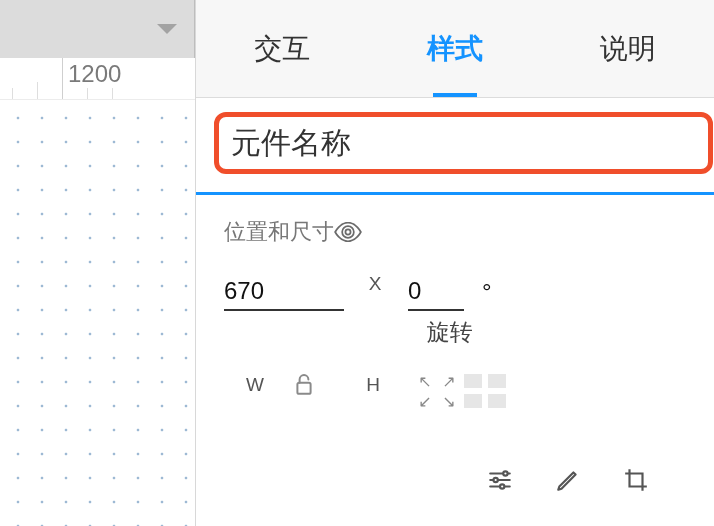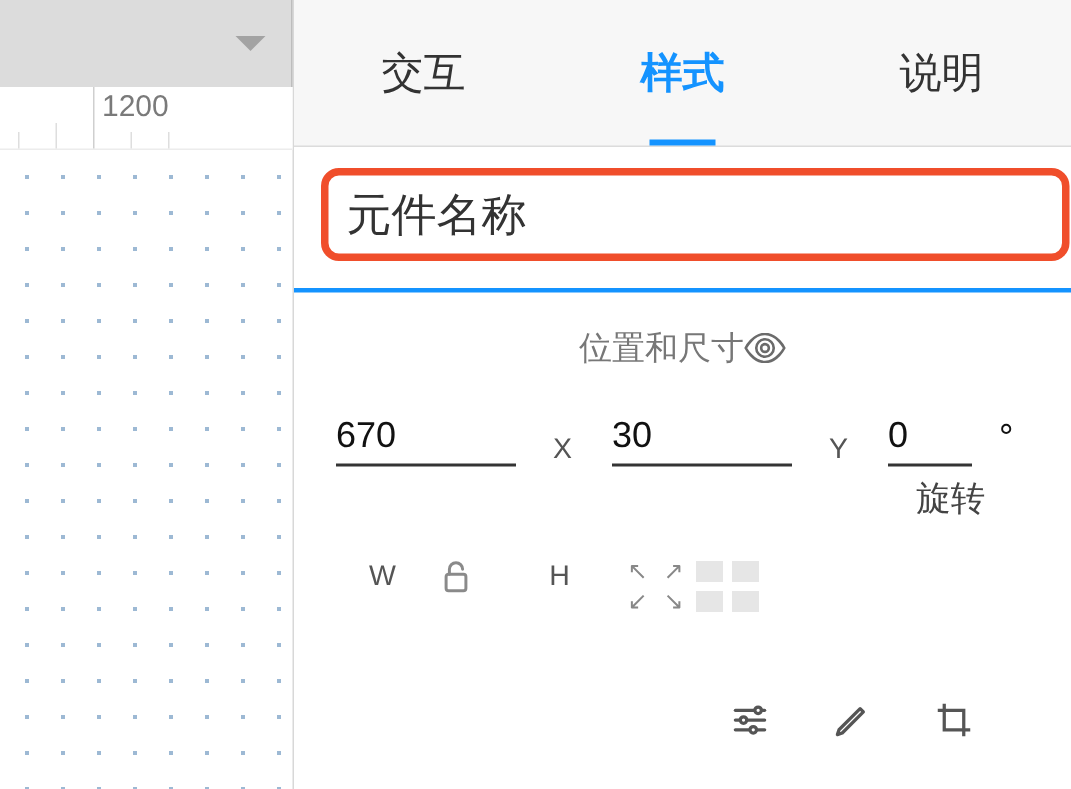--- a/index.html
+++ b/index.html
@@ -10,21 +10,21 @@
 
 .canvas-area { width: 196px; position: relative; border-right: 1px solid #d8d8d8; }
 .toolbar-strip { height: 58px; background: #dcdcdc; position: relative; }
 .toolbar-strip::before { content: ""; position: absolute; right: 0; top: 0; bottom: 0; width: 1px; background: #bdbdbd; }
 .dropdown-caret { position: absolute; right: 18px; top: 50%; transform: translateY(-50%); width: 0; height: 0; border-left: 10px solid transparent; border-right: 10px solid transparent; border-top: 10px solid #a3a3a3; cursor: pointer; }
 
 .ruler { height: 42px; background: #fff; position: relative; border-bottom: 1px solid #ececec; overflow: hidden; }
 .ruler-tick-major { position: absolute; top: 0; width: 1px; height: 42px; background: #cfcfcf; }
 .ruler-tick-minor { position: absolute; top: 30px; width: 1px; height: 12px; background: #dedede; }
 .ruler-tick-mid { position: absolute; top: 24px; width: 1px; height: 18px; background: #dedede; }
-.ruler-label { position: absolute; top: 2px; font-size: 20px; color: #7a7a7a; }
+.ruler-label { position: absolute; top: 2px; font-size: 24px; color: #7a7a7a; }
 
 .grid-surface { position: absolute; top: 100px; left: 0; right: 0; bottom: 0;
   background-image: radial-gradient(circle, #9db9d4 1.5px, transparent 1.6px);
   background-size: 24px 24px;
   background-position: 6px 6px;
 }
 
 
 .panel { flex: 1; display: flex; flex-direction: column; }
 .tabs { display: flex; background: #f7f7f7; border-bottom: 1px solid #dcdcdc; height: 99px; }
@@ -32,26 +32,26 @@
 .tab.active { color: #1493ff; font-weight: 600; }
 .tab-underline { position: absolute; bottom: 0px; left: 50%; transform: translateX(-50%); width: 44px; height: 4px; background: #1493ff; }
 
 .name-row { padding: 14px 1px 0 18px; }
 .name-box { border: 5px solid #f04e2b; border-radius: 12px; height: 62px; display: flex; align-items: center; padding: 0 12px; }
 .name-text { font-size: 30px; color: #333; }
 
 .blue-line { height: 3px; background: #1493ff; margin-top: 18px; }
 
 .section { padding: 22px 28px 0 28px; }
-.section-header { display: flex; align-items: center; justify-content: center; margin-bottom: 26px; }
+.section-header { display: flex; align-items: center; justify-content: flex-start; margin-bottom: 26px; }
 .section-title { font-size: 22px; color: #777; }
 .eye-icon { width: 28px; height: 20px; color: #6b6b6b; }
 
 .coords-row { display: flex; align-items: flex-start; gap: 22px; margin-bottom: 26px; }
-.field { display: flex; align-items: flex-end; }
+.field { display: flex; align-items: flex-start; }
 .field-input { width: 120px; border: none; border-bottom: 2px solid #343434; font-size: 24px; color: #111; padding: 4px 0; outline: none; background: transparent; }
 .field-input.narrow { width: 56px; }
 .field-suffix { font-size: 19px; color: #555; margin-left: 20px; width: 22px; text-align: center; }
 
 .rot-col { display: flex; flex-direction: column; align-items: center; }
 .rot-row { display: flex; align-items: center; }
 .rot-deg { font-size: 24px; color: #111; margin-left: 18px; }
 .rot-label { font-size: 23px; color: #444; margin-top: 6px; }
 
 .lock-icon { color: #8a8a8a; width: 20px; height: 22px; margin: 0 6px; }
@@ -111,24 +111,20 @@
           <path d="M12 0C5 0 1 8 1 8s4 8 11 8 11-8 11-8-4-8-11-8zm0 13a5 5 0 1 1 0-10 5 5 0 0 1 0 10z" fill="none" stroke="currentColor" stroke-width="1.5"></path>
           <circle cx="12" cy="8" r="2.2" fill="none" stroke="currentColor" stroke-width="1.5"></circle>
         </svg>
       </div>
 
       <div class="coords-row">
         <div class="field">
           <input class="field-input" value="670" style="">
           <span class="field-suffix">X</span>
         </div>
-        <div class="field">
-          <input class="field-input" value="30" style="">
-          <span class="field-suffix">Y</span>
-        </div>
         <div class="rot-col">
           <div class="rot-row">
             <input class="field-input narrow" value="0" style="">
             <span class="rot-deg">°</span>
           </div>
           <span class="rot-label">旋转</span>
         </div>
       </div>
 
       <div class="coords-row">

